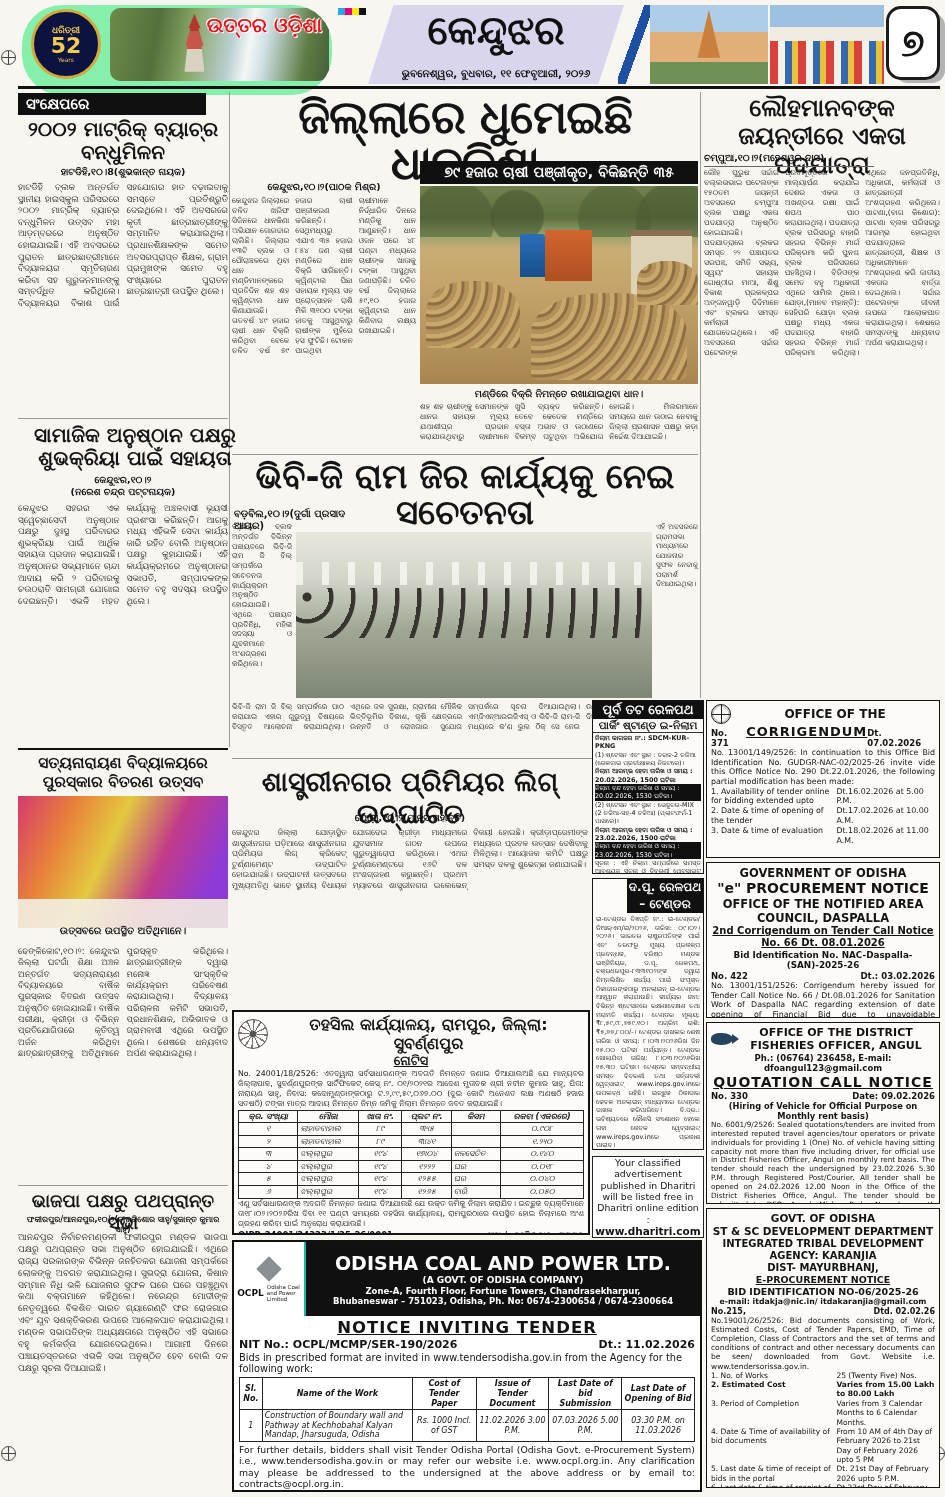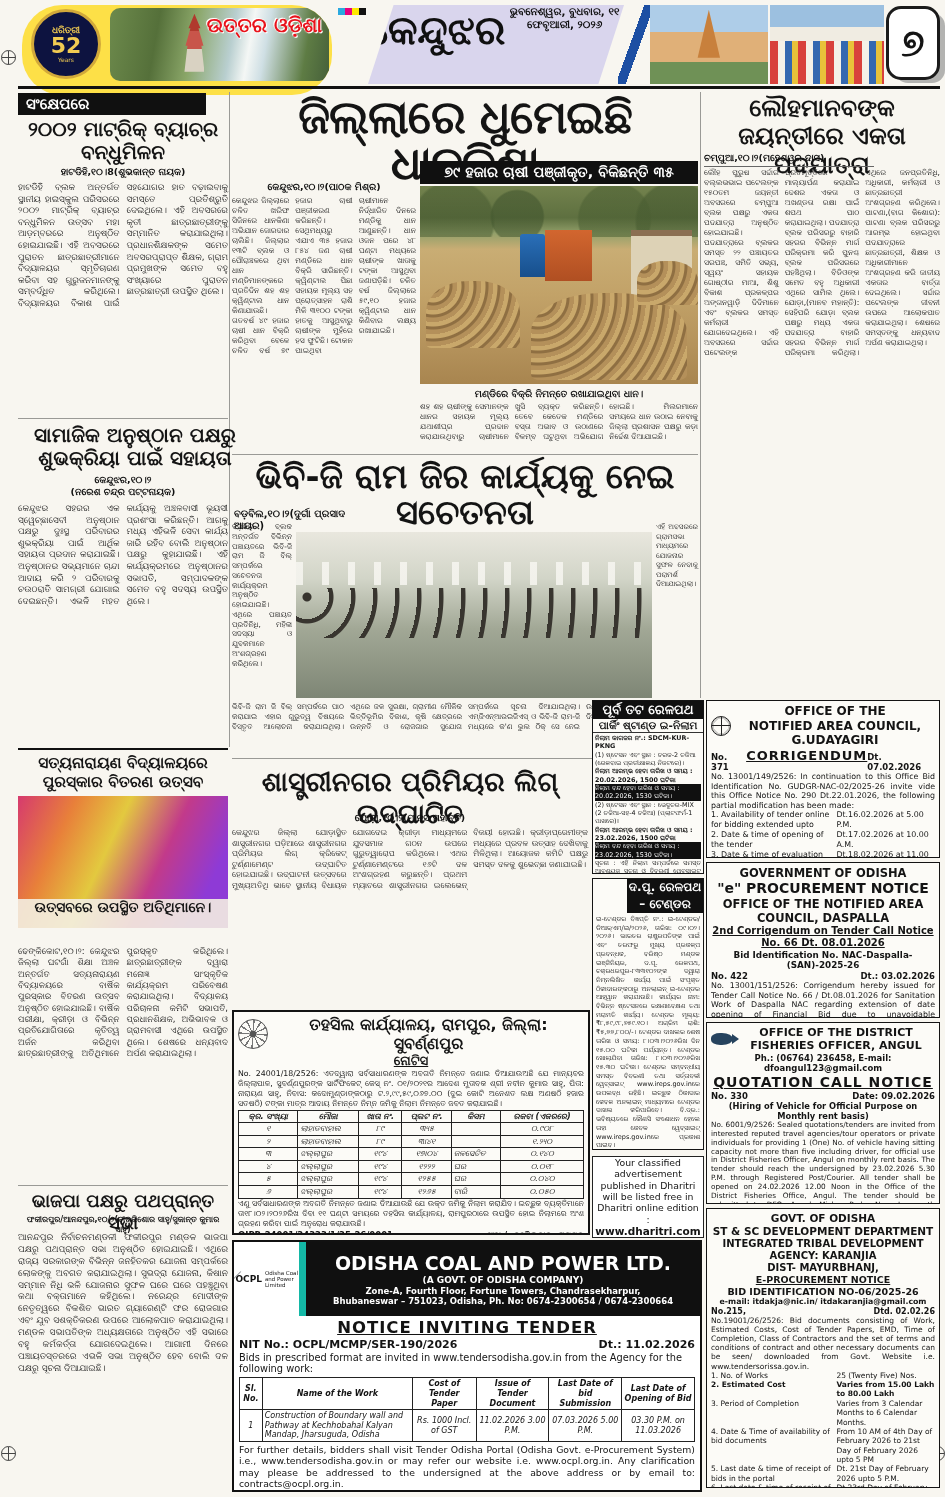--- a/index.html
+++ b/index.html
@@ -9,30 +9,30 @@
   .c{text-align:center;}
   .j{text-align:justify;text-justify:inter-word;}
   .inv{background:#101010;color:#fff;}
   .rule{background:#111;}
   .thinrule{background:#9a9a96;}
   .body-txt{line-height:1.32;color:#1c1c1c;}
   .cols2{column-count:2;column-gap:7px;}
   .cols3{column-count:3;column-gap:6px;}
   .cols4{column-count:4;column-gap:6px;}
   
-  .mast-logo{left:22px;top:5px;width:310px;height:90px;background:#fde047;border-radius:40px;overflow:hidden;}
+  .mast-logo{left:22px;top:5px;width:310px;height:90px;background:#86efac;border-radius:40px;overflow:hidden;}
   .logo-circle{position:absolute;left:9px;top:4px;width:70px;height:70px;border-radius:50%;background:#0d1340;border:3px solid #d2a93a;box-sizing:border-box;display:flex;flex-direction:column;align-items:center;justify-content:center;color:#f1cb52;}
   .logo-circle .nm{font-size:9px;font-weight:bold;}
   .logo-circle .yr{font-size:22px;font-weight:bold;line-height:20px;}
   .logo-circle .yl{font-size:6px;}
   .mast-photo1{position:absolute;left:88px;top:3px;width:219px;height:73px;border-radius:10px;
      background:linear-gradient(100deg,#6d8a4c 0%,#55703a 22%,#8aa668 38%,#b9cfd0 55%,#f4f7f5 63%,#cfdfe4 70%,#5e7c44 88%,#46603a 100%);}
   .m1-temple{position:absolute;left:34%;top:8%;width:20px;height:58px;background:linear-gradient(#b03a2e 0 30%,#c8554a 30% 60%,#d9d2c2 60%);clip-path:polygon(50% 0,80% 25%,70% 25%,95% 55%,85% 55%,100% 100%,0 100%,15% 55%,5% 55%,30% 25%,20% 25%);}
   .region-label{position:absolute;right:10px;top:8px;font-size:20px;font-weight:bold;color:#e8131b;text-shadow:0 0 2px #fff,1px 1px 0 #fff,-1px -1px 0 #fff;}
-  .mast-center{left:368px;top:5px;width:256px;height:79px;background:#d9d5ed;clip-path:polygon(10% 0,100% 0,90% 100%,0 100%);display:flex;justify-content:space-between;}
+  .mast-center{left:368px;top:5px;width:256px;height:79px;background:#d9d5ed;clip-path:polygon(10% 0,100% 0,90% 100%,0 100%);display:flex;flex-direction:column;justify-content:space-between;}
   .mast-title{font-size:40px;font-weight:bold;text-align:center;line-height:50px;color:#101010;}
   .mast-date{font-size:10.5px;font-weight:bold;text-align:center;padding-bottom:4px;color:#101010;}
   .mast-slash{left:618px;top:5px;width:34px;height:79px;background:linear-gradient(110deg,transparent 42%,#1d4fa3 42% 58%,transparent 58%);}
   .mast-photo2{left:650px;top:5px;width:118px;height:79px;background:linear-gradient(180deg,#aecde8 0 34%,#e0b078 34% 72%,#6f9156 72%);}
   .m2-spire{position:absolute;left:38%;top:6%;width:28px;height:48px;background:#c8803c;clip-path:polygon(50% 0,90% 100%,10% 100%);}
   .mast-photo3{left:770px;top:5px;width:114px;height:79px;background:linear-gradient(180deg,#9cc0e0 0 28%,#f0ece2 28%);}
   .m3-stripes{position:absolute;left:0;bottom:0;width:100%;height:55%;background:repeating-linear-gradient(90deg,#d8413c 0 8px,#f4f1e8 8px 15px,#3468b0 15px 22px,#e8c23a 22px 28px);}
   .pageno-box{left:886px;top:6px;width:54px;height:74px;background:#fff;border:3px solid #1b1b1b;border-radius:15px;box-sizing:border-box;display:flex;align-items:center;justify-content:center;font-size:38px;font-weight:bold;box-shadow:7px 5px 0 -2px #b3b3b1;}
   
   .photo-paddy{background:linear-gradient(180deg,#73824d 0%,#5e7040 16%,#93a06a 24%,#c9ad74 32%,#c2a268 55%,#b5935c 80%,#a8854f 100%);overflow:hidden;}
@@ -173,21 +173,21 @@
     <div class="crowd-heads"></div>
   </div>
   <div class="abs body-txt j" style="left:232px;top:522px;width:60px;height:224px;font-size:7.4px;">ବଡ଼ବିଲ ବ୍ଲକ ଅନ୍ତର୍ଗତ ବିଭିନ୍ନ ପଞ୍ଚାୟତରେ ଭିବି-ଜି ରାମ ଜି ବିଲ୍ ସମ୍ପର୍କରେ ସଚେତନତା କାର୍ଯ୍ୟକ୍ରମ ଅନୁଷ୍ଠିତ ହୋଇଯାଇଛି। ଏଥିରେ ପଞ୍ଚାୟତ ପ୍ରତିନିଧି, ମହିଳା ସଦସ୍ୟା ଓ ଯୁବକମାନେ ଅଂଶଗ୍ରହଣ କରିଥିଲେ।</div>
   <div class="abs body-txt j" style="left:656px;top:522px;width:42px;height:224px;font-size:7.2px;">ଏହି ଅବସରରେ ଗ୍ରାମସଭା ମାଧ୍ୟମରେ ଯୋଜନାର ସୁଫଳ ନେବାକୁ ପରାମର୍ଶ ଦିଆଯାଇଥିଲା।</div>
   <div class="abs body-txt cols4 j" style="left:232px;top:702px;width:466px;height:46px;font-size:7.4px;">ଭିବି-ଜି ରାମ ଜି ବିଲ୍ ସମ୍ପର୍କରେ ପାଠ କରାଯାଇ ଏହାର ଗୁରୁତ୍ୱ ବିଷୟରେ ବିସ୍ତୃତ ଆଲୋଚନା କରାଯାଇଥିଲା। ଏଥିରେ ଜଳ ସୁରକ୍ଷା, ଗ୍ରାମୀଣ ମୌଳିକ ଭିତ୍ତିଭୂମିର ବିକାଶ, କୃଷି କ୍ଷେତ୍ରରେ ଉନ୍ନତି ଓ ରୋଜଗାର ସୁଯୋଗ ସମ୍ପର୍କରେ ସୂଚନା ଦିଆଯାଇଥିଲା। ଏମ୍‌ଜିଏନ୍‌ଆରଇଜିଏସ୍ ଓ ଭିବି-ଜି ରାମ-ଜି ମଧ୍ୟରେ କ'ଣ ଭୁଲ ଠିକ୍ ସେ ନେଇ ଉପସ୍ଥିତ ଲୋକଙ୍କ ପ୍ରଶ୍ନର ଉତ୍ତର ଦିଆଯାଇଥିଲା।</div>
 
   <div class="abs c hl-sm" style="left:18px;top:754px;width:210px;">ସତ୍ୟନାରାୟଣ ବିଦ୍ୟାଳୟରେ ପୁରସ୍କାର ବିତରଣ ଉତ୍ସବ</div>
   <div class="abs photo-event" style="left:18px;top:796px;width:210px;height:132px;">
     <div class="ev-table"></div>
   </div>
-  <div class="abs c caption" style="left:18px;top:899px;width:210px;font-size:14px;">ଉତ୍ସବରେ ଉପସ୍ଥିତ ଅତିଥିମାନେ।</div>
+  <div class="abs c caption" style="left:18px;top:925px;width:210px;font-size:10px;">ଉତ୍ସବରେ ଉପସ୍ଥିତ ଅତିଥିମାନେ।</div>
   <div class="abs body-txt cols2 j" style="left:18px;top:946px;width:210px;height:236px;font-size:8.6px;">ଢେଙ୍କିକୋଟ,୧୦।୨: କେନ୍ଦୁଝର ଜିଲ୍ଲା ଘଟଗାଁ ଶିକ୍ଷା ଅଞ୍ଚଳ ଅନ୍ତର୍ଗତ ସତ୍ୟନାରାୟଣ ବିଦ୍ୟାଳୟରେ ବାର୍ଷିକ ପୁରସ୍କାର ବିତରଣ ଉତ୍ସବ ଅନୁଷ୍ଠିତ ହୋଇଯାଇଛି। ବାର୍ଷିକ ପରୀକ୍ଷା, କ୍ରୀଡ଼ା ଓ ବିଭିନ୍ନ ପ୍ରତିଯୋଗିତାରେ କୃତିତ୍ୱ ଅର୍ଜନ କରିଥିବା ଛାତ୍ରଛାତ୍ରୀଙ୍କୁ ଅତିଥିମାନେ ପୁରସ୍କୃତ କରିଥିଲେ। ଛାତ୍ରଛାତ୍ରୀଙ୍କ ଦ୍ୱାରା ମନୋଜ୍ଞ ସାଂସ୍କୃତିକ କାର୍ଯ୍ୟକ୍ରମ ପରିବେଷଣ କରାଯାଇଥିଲା। ବିଦ୍ୟାଳୟ ପରିଚାଳନା କମିଟି ସଭାପତି, ପ୍ରଧାନଶିକ୍ଷକ, ଅଭିଭାବକ ଓ ଗ୍ରାମବାସୀ ଏଥିରେ ଉପସ୍ଥିତ ଥିଲେ। ଶେଷରେ ଧନ୍ୟବାଦ ଅର୍ପଣ କରାଯାଇଥିଲା।</div>
 
   <div class="abs c hl-league" style="left:232px;top:766px;width:356px;">ଶାସ୍ତ୍ରୀନଗର ପ୍ରିମିୟର ଲିଗ୍ ଉଦ୍‌ଘାଟିତ</div>
   <div class="abs c byline" style="left:232px;top:812px;width:356px;">ଯୋଡ଼ା,୧୦।୨(ମାନସ ମହାନ୍ତି)</div>
   <div class="abs body-txt cols3 j" style="left:232px;top:828px;width:356px;height:176px;font-size:8px;">କେନ୍ଦୁଝର ଜିଲ୍ଲା ଯୋଡ଼ାସ୍ଥିତ ଶାସ୍ତ୍ରୀନଗର ପଡ଼ିଆରେ ଶାସ୍ତ୍ରୀନଗର ପ୍ରିମିୟର ଲିଗ୍ କ୍ରିକେଟ୍ ଟୁର୍ଣ୍ଣାମେଣ୍ଟ ଉଦ୍‌ଘାଟିତ ହୋଇଯାଇଛି। ଉଦ୍‌ଘାଟନୀ ଉତ୍ସବରେ ମୁଖ୍ୟଅତିଥି ଭାବେ ସ୍ଥାନୀୟ ବିଧାୟକ ଯୋଗଦେଇ କ୍ରୀଡ଼ା ମାଧ୍ୟମରେ ଯୁବସମାଜ ଗଠନ ଉପରେ ଗୁରୁତ୍ୱାରୋପ କରିଥିଲେ। ଏଥର ଟୁର୍ଣ୍ଣାମେଣ୍ଟରେ ୧୬ଟି ଦଳ ଅଂଶଗ୍ରହଣ କରୁଛନ୍ତି। ପ୍ରଥମ ମ୍ୟାଚରେ ଶାସ୍ତ୍ରୀନଗର ଇଲେଭେନ୍ ବିଜୟୀ ହୋଇଛି। କ୍ରୀଡ଼ାପ୍ରେମୀଙ୍କ ମଧ୍ୟରେ ପ୍ରବଳ ଉତ୍ସାହ ଦେଖିବାକୁ ମିଳିଥିଲା। ଆୟୋଜକ କମିଟି ପକ୍ଷରୁ ସମସ୍ତ ଦଳକୁ ଶୁଭେଚ୍ଛା ଜଣାଯାଇଛି।</div>
 
   <div class="abs c hl-bjp" style="left:18px;top:1190px;width:210px;">ଭାଜପା ପକ୍ଷରୁ ପଥପ୍ରାନ୍ତ ସଭା</div>
   <div class="abs c byline" style="left:18px;top:1215px;width:210px;font-size:8px;">ଫକୀରପୁର/ଆନନ୍ଦପୁର,୧୦/୨(ବୀରକିଶୋର ସାହୁ/ସୁକାନ୍ତ କୁମାର ସାହୁ)</div>
   <div class="abs body-txt j" style="left:18px;top:1232px;width:210px;height:258px;font-size:9px;">ଆନନ୍ଦପୁର ନିର୍ବାଚନମଣ୍ଡଳୀ ଫକୀରପୁର ମଣ୍ଡଳ ଭାଜପା ପକ୍ଷରୁ ପଥପ୍ରାନ୍ତ ସଭା ଅନୁଷ୍ଠିତ ହୋଇଯାଇଛି। ଏଥିରେ ରାଜ୍ୟ ସରକାରଙ୍କ ବିଭିନ୍ନ ଜନହିତକର ଯୋଜନା ସମ୍ପର୍କରେ ଲୋକଙ୍କୁ ଅବଗତ କରାଯାଇଥିଲା। ସୁଭଦ୍ରା ଯୋଜନା, କିଷାନ ସମ୍ମାନ ନିଧି ଭଳି ଯୋଜନାର ସୁଫଳ ଘରେ ଘରେ ପହଞ୍ଚୁଥିବା କଥା ବକ୍ତାମାନେ କହିଥିଲେ। ନରେନ୍ଦ୍ର ମୋଦୀଙ୍କ ନେତୃତ୍ୱରେ ବିକଶିତ ଭାରତ ଗ୍ୟାରେଣ୍ଟି ଫର ରୋଜଗାର ଏବଂ ଯୁବ ସଶକ୍ତିକରଣ ଉପରେ ଆଲୋକପାତ କରାଯାଇଥିଲା। ମଣ୍ଡଳ ସଭାପତିଙ୍କ ଅଧ୍ୟକ୍ଷତାରେ ଅନୁଷ୍ଠିତ ଏହି ସଭାରେ ବହୁ କର୍ମକର୍ତ୍ତା ଯୋଗଦେଇଥିଲେ। ଆଗାମୀ ଦିନରେ ପଞ୍ଚାୟତସ୍ତରରେ ଏଭଳି ସଭା ଅନୁଷ୍ଠିତ ହେବ ବୋଲି ଦଳ ପକ୍ଷରୁ ସୂଚନା ଦିଆଯାଇଛି।</div>
 
@@ -290,21 +290,20 @@
       <span class="b" style="font-size:8.5px;">OIPR-24001/24323/1/25-26/0001</span>
       <span class="b" style="font-size:8.5px;">ସ୍ୱା./- ତହସିଲଦାର, ରାମପୁର</span>
     </div>
   </div>
 
   <div class="abs nbox" style="left:706px;top:700px;width:234px;height:158px;">
     <div style="display:flex;align-items:center;gap:4px;">
       <div class="globe-icon"></div>
       <div style="flex:1;">
         <div class="c b eng" style="font-size:12px;">OFFICE OF THE</div>
-        <div class="c b eng" style="font-size:12px;">NOTIFIED AREA COUNCIL, G.UDAYAGIRI</div>
       </div>
     </div>
     <div class="nb-row">
       <span class="b" style="font-size:8.5px;">No. 371</span>
       <span class="b" style="font-size:13px;text-decoration:underline;letter-spacing:1px;">CORRIGENDUM</span>
       <span class="b" style="font-size:8.5px;">Dt. 07.02.2026</span>
     </div>
     <div class="j eng" style="font-size:7.9px;">No. 13001/149/2526: In continuation to this Office Bid Identification No. GUDGR-NAC-02/2025-26 invite vide this Office Notice No. 290 Dt.22.01.2026, the following partial modification has been made:</div>
     <div class="item-row">
         <span class="lb">1. Availability of tender online for bidding extended upto</span>
@@ -386,21 +385,21 @@
       </div>
     <div class="item-row" style="font-size:7.5px;">
         <span class="lb">6. Last date &amp; time of receipt of Bids through Tender Box</span>
         <span class="vl">Dt.23rd Day of February 2026 upto 3.00 P.M.</span>
       </div>
 
   </div>
 
   <div class="abs" style="left:232px;top:1240px;width:470px;height:252px;border:2px solid #111;box-sizing:border-box;background:#fff;overflow:hidden;">
     <div style="display:flex;height:74px;">
-      <div style="width:72px;border-right:7px solid #14b8a6;box-sizing:border-box;display:flex;flex-direction:row;align-items:center;justify-content:center;">
+      <div style="width:72px;border-right:2px solid #14b8a6;box-sizing:border-box;display:flex;flex-direction:column;align-items:center;justify-content:center;">
         <div class="ocpl-diamond"></div>
         <div style="display:flex;gap:3px;align-items:center;">
           <span class="b eng" style="font-size:9px;">OCPL</span>
           <span class="eng" style="font-size:5.5px;width:34px;line-height:1.1;">Odisha Coal and Power Limited</span>
         </div>
       </div>
       <div class="inv" style="flex:1;display:flex;flex-direction:column;justify-content:center;">
         <div class="c b eng" style="font-size:19px;">ODISHA COAL AND POWER LTD.</div>
         <div class="c b eng" style="font-size:9px;">(A GOVT. OF ODISHA COMPANY)</div>
         <div class="c b eng" style="font-size:8.5px;">Zone-A, Fourth Floor, Fortune Towers, Chandrasekharpur,</div>

